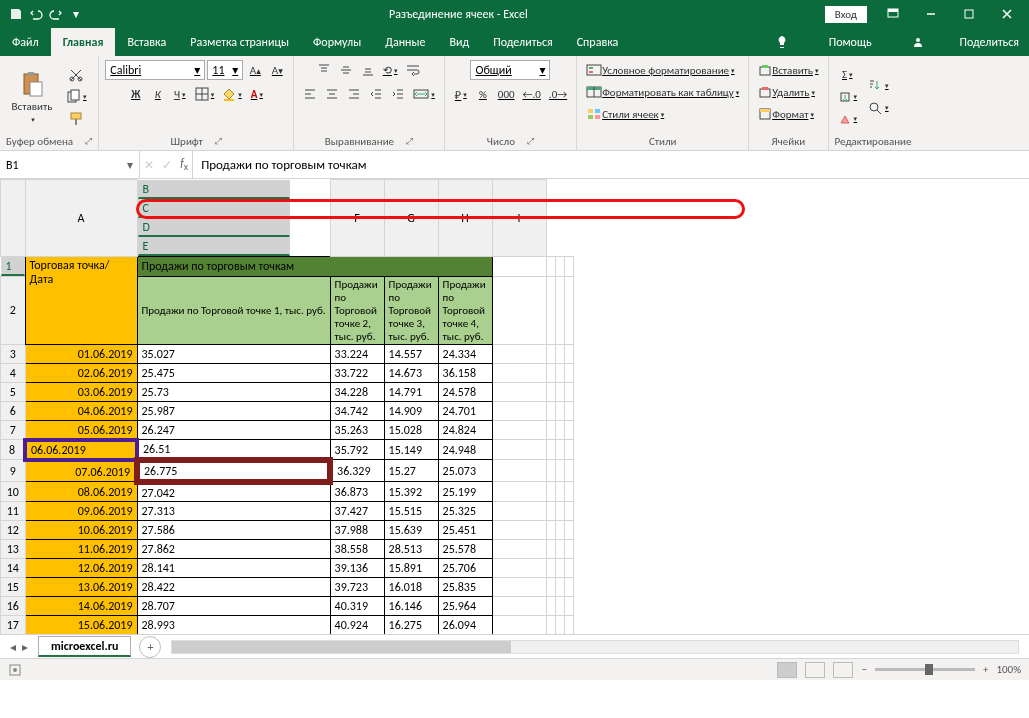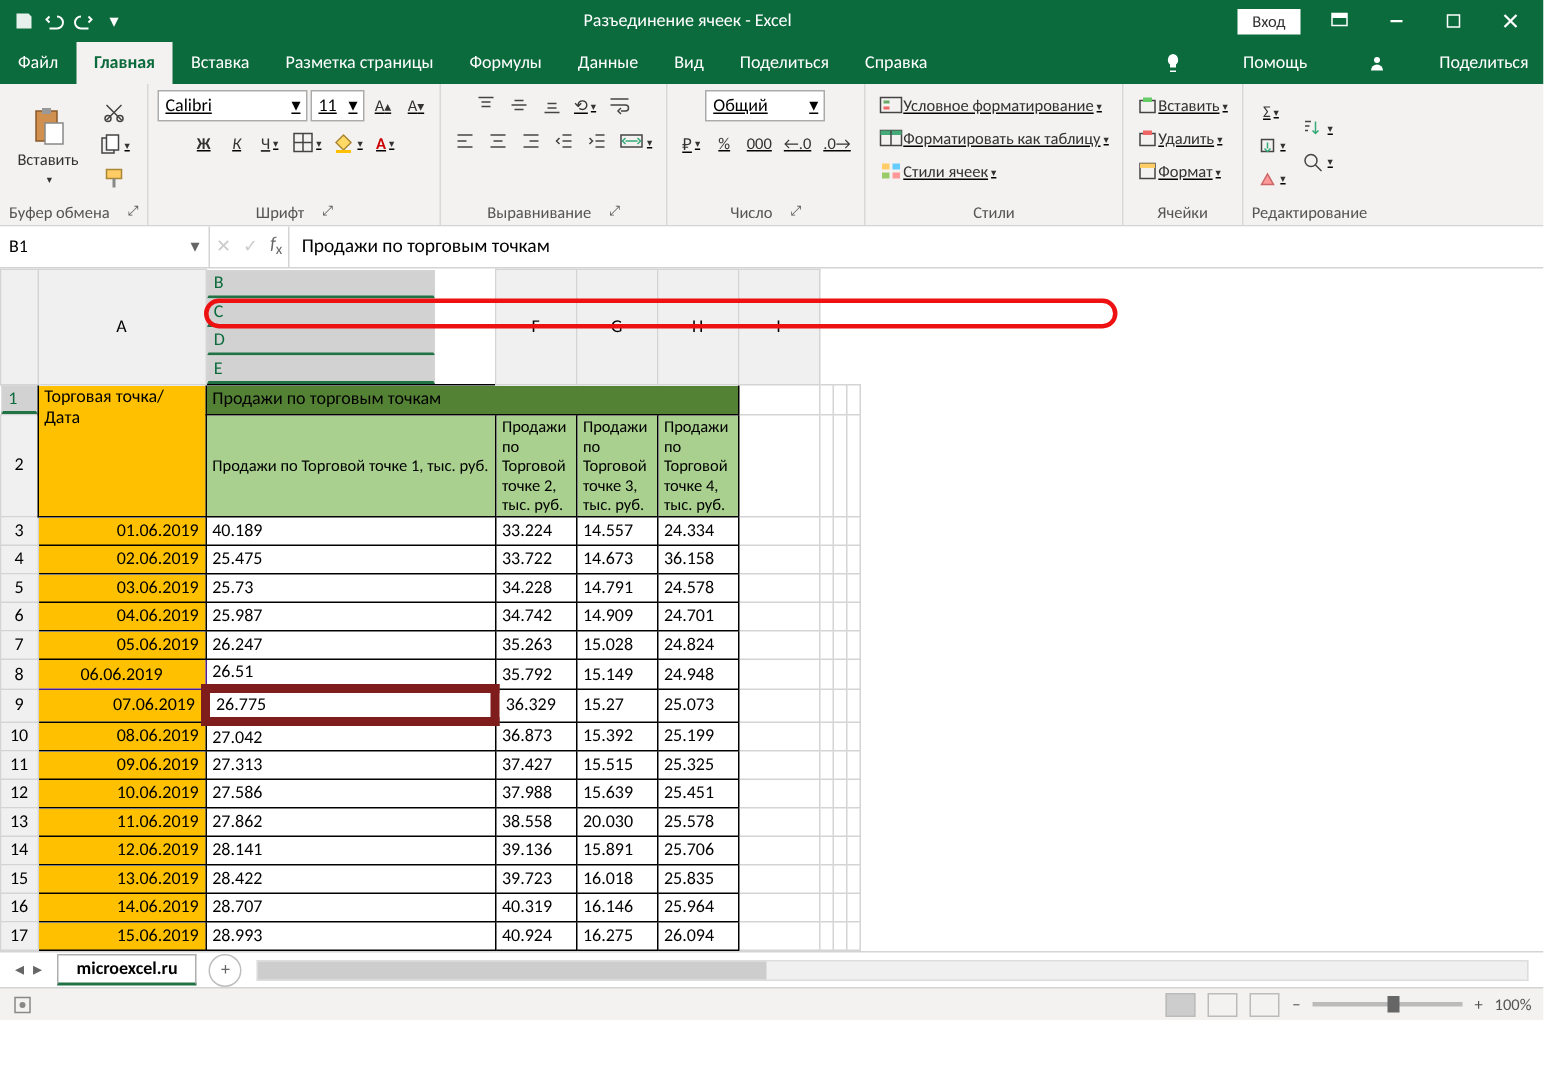--- a/index.html
+++ b/index.html
@@ -524,21 +524,21 @@
           <td class="green-light" style="border:1px solid #000;white-space:normal;font-size:11px;line-height:1.2">Продажи по Торговой точке 3, тыс. руб.</td>
           <td class="green-light" style="border:1px solid #000;white-space:normal;font-size:11px;line-height:1.2">Продажи по Торговой точке 4, тыс. руб.</td>
           <td class="data"></td>
           <td class="data"></td>
           <td class="data"></td>
           <td class="data"></td>
         </tr>
         <tr>
           <th class="rowhead">3</th>
           <td class="yellow" style="border:1px solid #000;text-align:right">01.06.2019</td>
-          <td style="border:1px solid #000">40.189</td>
+          <td style="border:1px solid #000">35.027</td>
           <td style="border:1px solid #000">33.224</td>
           <td style="border:1px solid #000">14.557</td>
           <td style="border:1px solid #000">24.334</td>
           <td class="data"></td>
           <td class="data"></td>
           <td class="data"></td>
           <td class="data"></td>
         </tr>
         <tr>
           <th class="rowhead">4</th>
@@ -583,21 +583,21 @@
           <td style="border:1px solid #000">35.263</td>
           <td style="border:1px solid #000">15.028</td>
           <td style="border:1px solid #000">24.824</td>
           <td class="data"></td>
           <td class="data"></td>
           <td class="data"></td>
           <td class="data"></td>
         </tr>
         <tr>
           <th class="rowhead">8</th>
-          <td class="yellow" style="border:1px solid #4c1d95;text-align:center">06.06.2019</td>
+          <td class="yellow" style="border:4px solid #4c1d95;text-align:left">06.06.2019</td>
           <td style="border:1px solid #000">26.51</td>
           <td style="border:1px solid #000">35.792</td>
           <td style="border:1px solid #000">15.149</td>
           <td style="border:1px solid #000">24.948</td>
           <td class="data"></td>
           <td class="data"></td>
           <td class="data"></td>
           <td class="data"></td>
         </tr>
         <tr>
@@ -646,21 +646,21 @@
           <td class="data"></td>
           <td class="data"></td>
           <td class="data"></td>
           <td class="data"></td>
         </tr>
         <tr>
           <th class="rowhead">13</th>
           <td class="yellow" style="border:1px solid #000;text-align:right">11.06.2019</td>
           <td style="border:1px solid #000">27.862</td>
           <td style="border:1px solid #000">38.558</td>
-          <td style="border:1px solid #000">20.030</td>
+          <td style="border:1px solid #000">28.513</td>
           <td style="border:1px solid #000">25.578</td>
           <td class="data"></td>
           <td class="data"></td>
           <td class="data"></td>
           <td class="data"></td>
         </tr>
         <tr>
           <th class="rowhead">14</th>
           <td class="yellow" style="border:1px solid #000;text-align:right">12.06.2019</td>
           <td style="border:1px solid #000">28.141</td>

